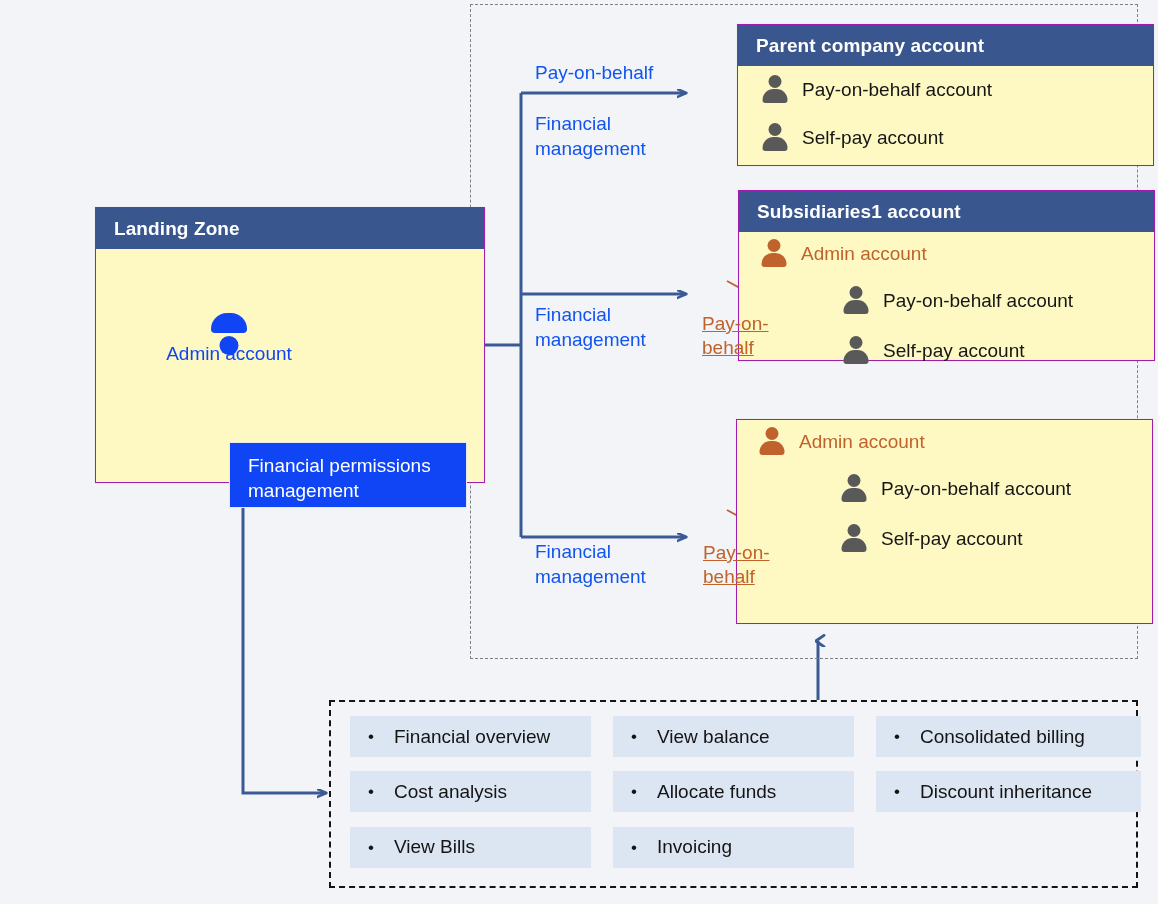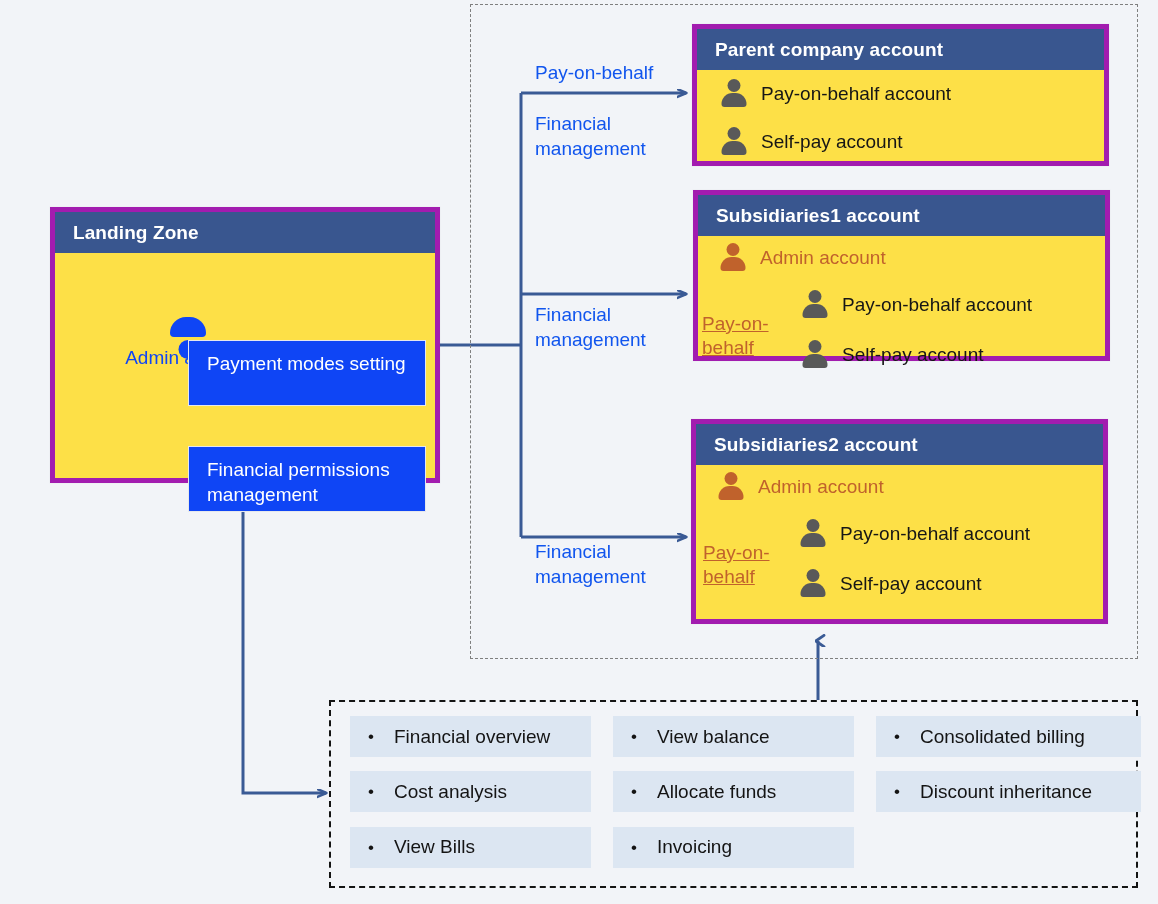--- a/index.html
+++ b/index.html
@@ -24,23 +24,24 @@
     border: 1.5px dashed #7f7f7f;
     background: transparent;
   }
   .dashed-region-strong {
     border: 2px dashed #141414;
     background: transparent;
   }
 
   
   .card {
-    background: #fde047;
-    border: 5px solid #a21caf;
+    background: #fef9c3;
+    border: 1px solid #a21caf;
     box-shadow: 0 0 0 0.5px rgba(0,0,0,0.03);
+    margin-left: 45px;
   }
   .card-header {
     background: #39568f;
     color: #ffffff;
     font-size: 19px;
     font-weight: bold;
     letter-spacing: .1px;
     display: flex;
     align-items: center;
     padding-left: 18px;
@@ -256,21 +257,20 @@
           <span class="body"></span>
       </span>
       <span class="acct-label">Self-pay account</span>
     </div>
   </div>
 </div>
 <div class="pob-label" style="left:702px; top:312px;">Pay-on-
 behalf</div>
 
 <div class="abs card" style="left:691px; top:419px; width:417px; height:205px;">
-  <div class="card-header">Subsidiaries2 account</div>
   <div class="card-body">
     <div class="acct-row" style="height:44px; padding-left:20px;">
       <span class="person person-orange">
         <span class="head"></span>
           <span class="body"></span>
       </span>
       <span class="acct-label" style="color:#c0622c;">Admin account</span>
     </div>
     <div class="acct-row" style="padding-left:102px; height:50px;">
       <span class="person person-gray">
@@ -293,21 +293,20 @@
 
 <div class="abs card" style="left:50px; top:207px; width:390px; height:276px;">
   <div class="card-header">Landing Zone</div>
   <div class="card-body">
     <div class="lz-admin-wrap">
       <span class="person person-blue">
         <span class="head"></span><span class="body"></span>
       </span>
       <div class="lz-admin-label">Admin account</div>
     </div>
-    <div class="abs blue-btn" style="left:133px; top:87px; width:238px; height:66px;">Payment modes setting</div>
     <div class="abs blue-btn" style="left:133px; top:193px; width:238px; height:66px;">Financial permissions management</div>
   </div>
 </div>
 
 <div class="conn-label" style="left:535px; top:60px;">Pay-on-behalf</div>
 <div class="conn-label" style="left:535px; top:111px;">Financial
 management</div>
 <div class="conn-label" style="left:535px; top:302px;">Financial
 management</div>
 <div class="conn-label" style="left:535px; top:539px;">Financial

